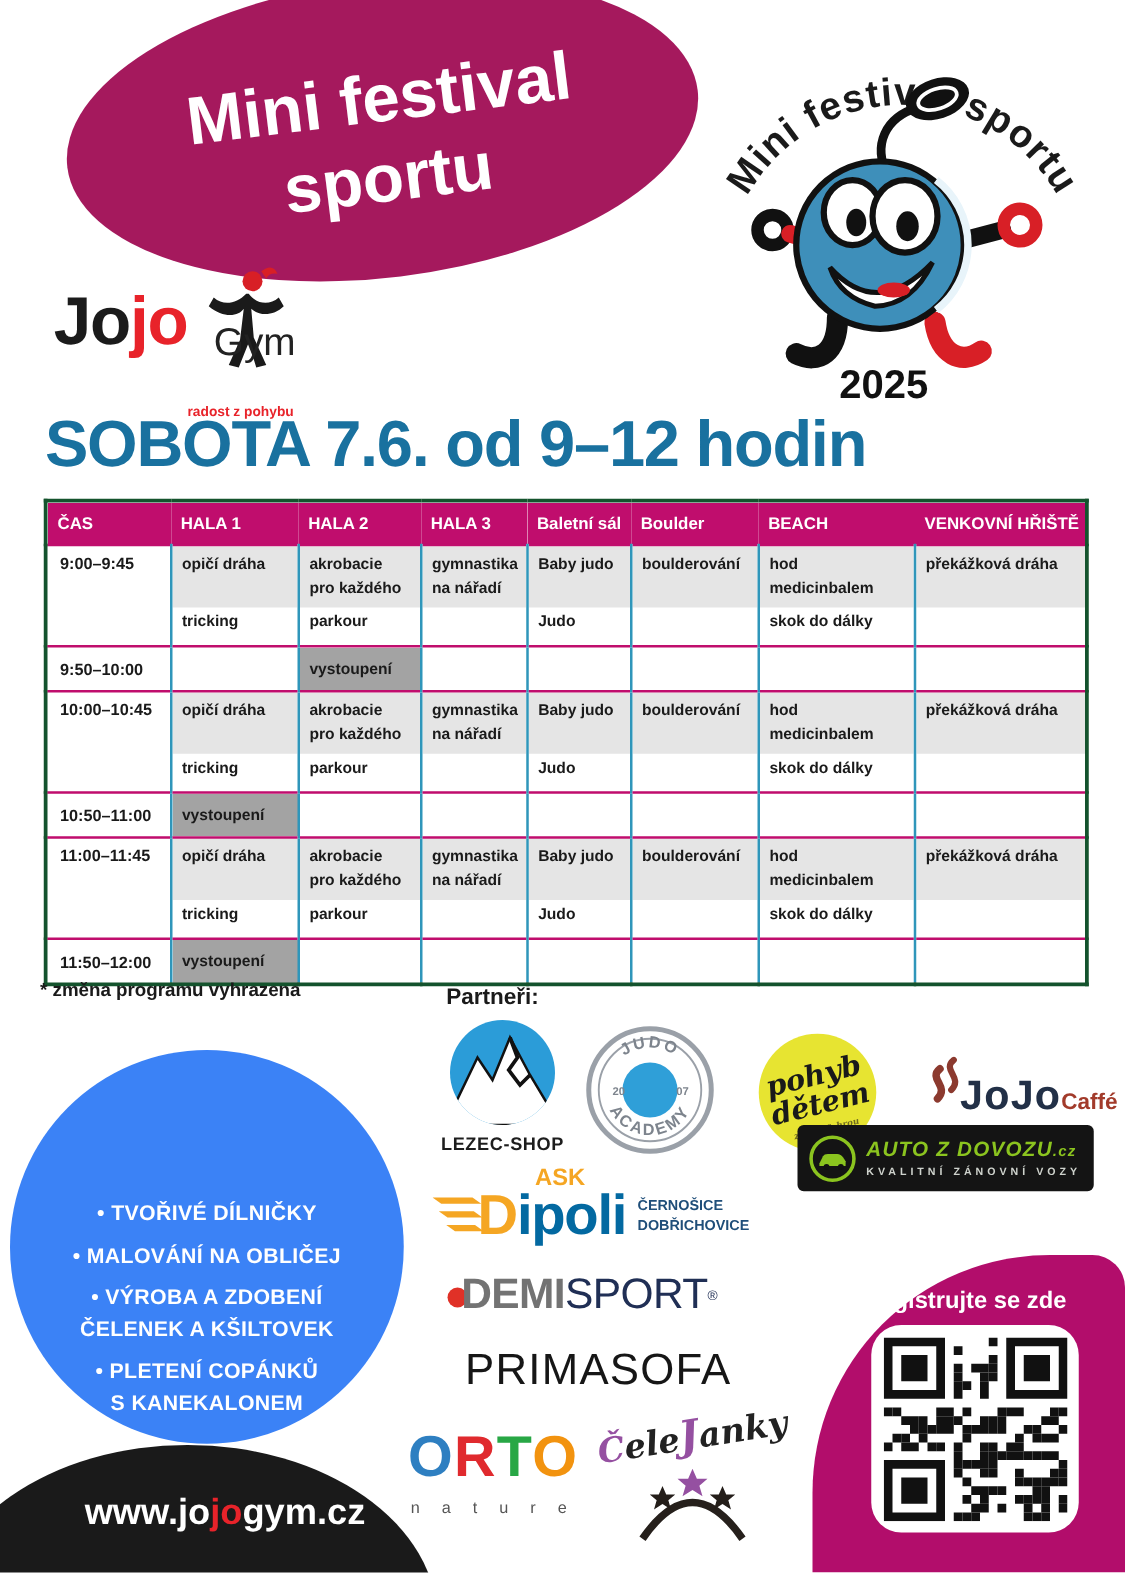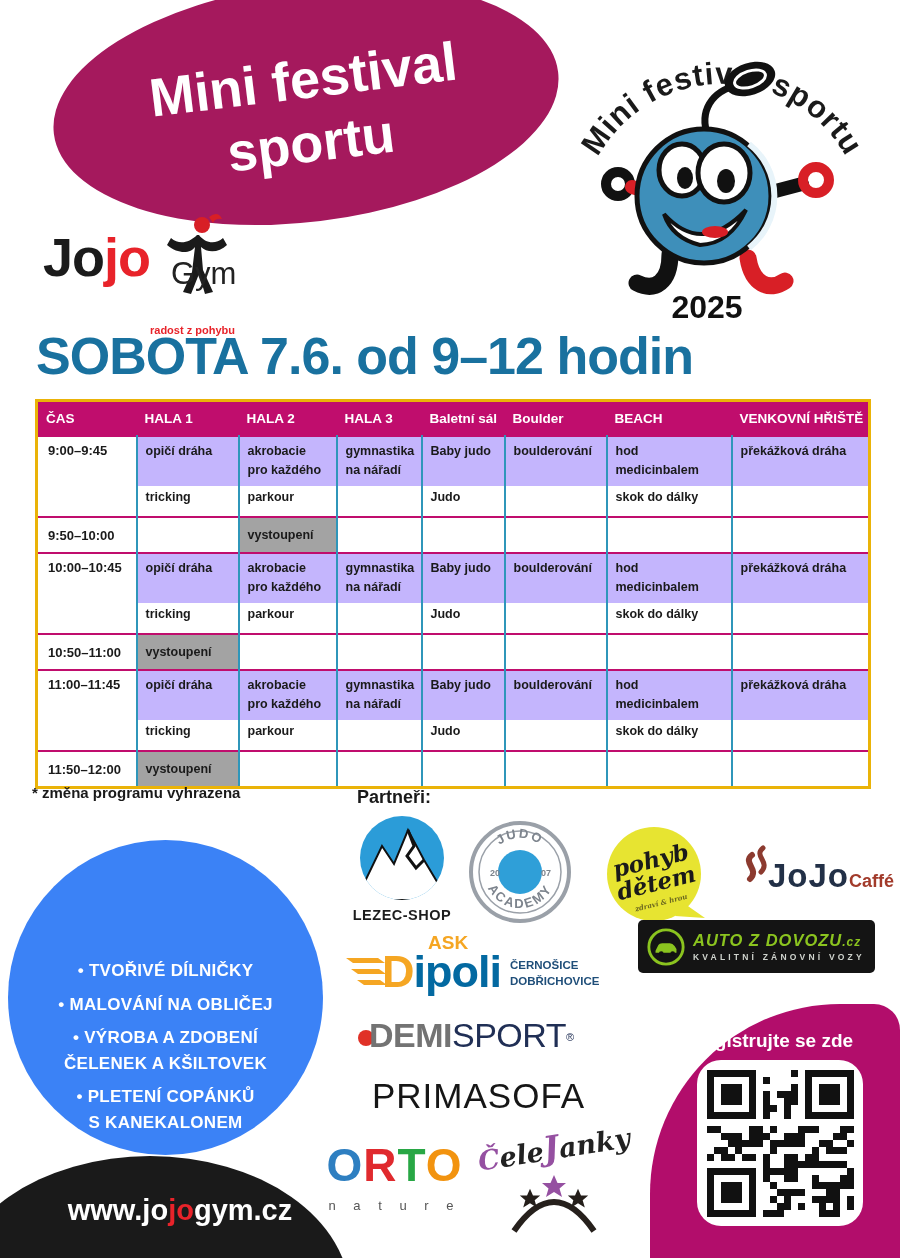--- a/index.html
+++ b/index.html
@@ -18,28 +18,28 @@
   .jojo-logo .big{position:absolute;left:3px;top:14px;font-size:54px;font-weight:800;letter-spacing:-1px;}
   .jojo-logo .big .blk{color:#1b1b1b;} .jojo-logo .big .red{color:#e8232a;}
   .jojo-logo .gym{position:absolute;left:131px;top:44px;font-size:31px;font-weight:400;color:#222;}
   .jojo-logo .tagline{position:absolute;left:110px;top:84px;font-size:11px;font-weight:700;color:#e8232a;margin-top:28px;}
 
   
   .heading{left:36px;top:326px;width:840px;font-size:52px;font-weight:800;color:#19719f;letter-spacing:-1px;}
 
   
   .sched{left:35px;top:399px;}
-  table{border-collapse:collapse;table-layout:fixed;width:833px;border:3px solid #eab308;}
+  table{border-collapse:collapse;table-layout:fixed;width:833px;border:3px solid #14532d;}
   thead th{background:#c00d6d;color:#fff;font-size:13.5px;text-align:left;
     padding:9px 3px 9px 8px;font-weight:700;overflow:hidden;white-space:nowrap;}
   tbody tr{border-top:2.5px solid #c00d6d;}
   tbody td{border-left:2.5px solid #2f96ba;vertical-align:top;padding:0;
     font-size:12.5px;font-weight:700;color:#1a1a1a;overflow:hidden;}
   tbody td.time{border-left:none;padding:6px 2px 0 10px;font-size:13px;white-space:nowrap;}
-  tr.activity .main{background:#c4b5fd;min-height:49px;padding:5px 2px 0 8px;
+  tr.activity .main{background:#e5e5e5;min-height:49px;padding:5px 2px 0 8px;
     white-space:pre-line;line-height:1.5;box-sizing:border-box;}
   tr.activity .sec{min-height:25px;padding:3px 2px 2px 8px;line-height:1.4;}
   tr.show td{height:34px;vertical-align:middle;}
   tr.show td.time{padding-top:0;}
   td.show-cell{background:#a3a3a3;padding:0 2px 0 8px;}
 
   .footnote{left:32px;top:784px;font-size:15px;font-weight:700;color:#1a1a1a;}
   .partners-heading{left:357px;top:787px;font-size:18px;font-weight:700;color:#1a1a1a;}
 
   
@@ -55,21 +55,21 @@
   .pohyb{left:603px;top:824px;}
   .caffe{left:722px;top:843px;width:165px;}
   .caffe .word{font-size:33px;font-weight:800;color:#223047;letter-spacing:1px;}
   .caffe .suffix{font-size:18px;font-weight:800;color:#a23b2b;}
   .dipoli{left:338px;top:932px;width:240px;height:70px;}
   .dipoli .ask{position:absolute;left:90px;top:0;font-size:19px;font-weight:800;color:#f5a623;}
   .dipoli .lines{position:absolute;left:8px;top:22px;}
   .dipoli .word{position:absolute;left:44px;top:14px;font-size:45px;font-weight:800;letter-spacing:-1px;}
   .dipoli .word .d{color:#f5a623;} .dipoli .word .rest{color:#0369a1;}
   .dipoli .cities{position:absolute;left:172px;top:26px;font-size:11.5px;font-weight:700;color:#1f4e79;line-height:1.35;}
-  .auto{left:638px;top:920px;width:237px;height:53px;background:#141414;border-radius:5px;
+  .auto{left:638px;top:900px;width:237px;height:53px;background:#141414;border-radius:5px;
     display:flex;align-items:center;padding:0 8px;box-sizing:border-box;}
   .auto .txt{margin-left:7px;}
   .auto .n{font-size:16.5px;font-weight:800;font-style:italic;color:#8bc41f;letter-spacing:1px;white-space:nowrap;}
   .auto .n .tld{font-size:12px;}
   .auto .t{font-size:8.5px;font-weight:700;color:#cfd3cd;letter-spacing:3.2px;margin-top:2px;white-space:nowrap;}
   .demisport{left:358px;top:1016px;width:240px;display:inline-flex;align-items:center;}
   .demisport .dot{width:16px;height:16px;border-radius:50%;background:#e03127;margin-right:-5px;margin-top:4px;}
   .demisport .b{font-size:34px;font-weight:800;color:#737373;letter-spacing:-.5px;}
   .demisport .l{font-size:34px;font-weight:400;color:#202f55;letter-spacing:-.5px;}
   .demisport .r{font-size:11px;color:#202f55;vertical-align:top;margin-top:2px;}

